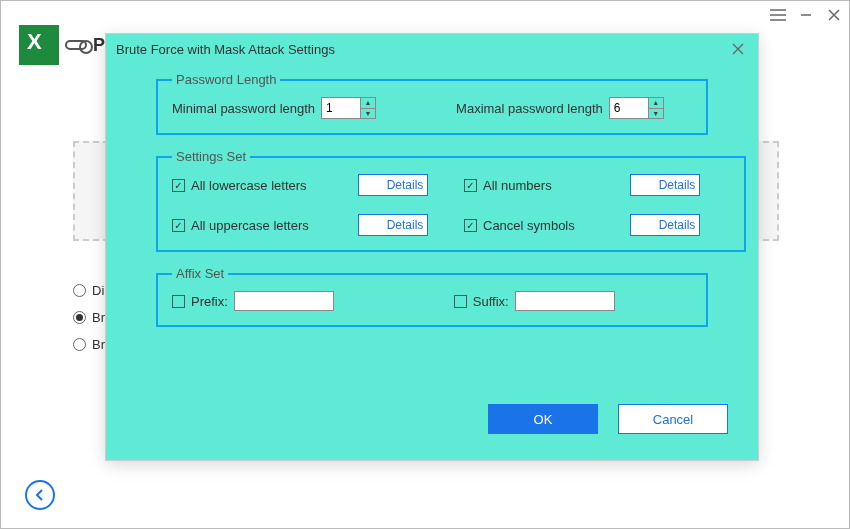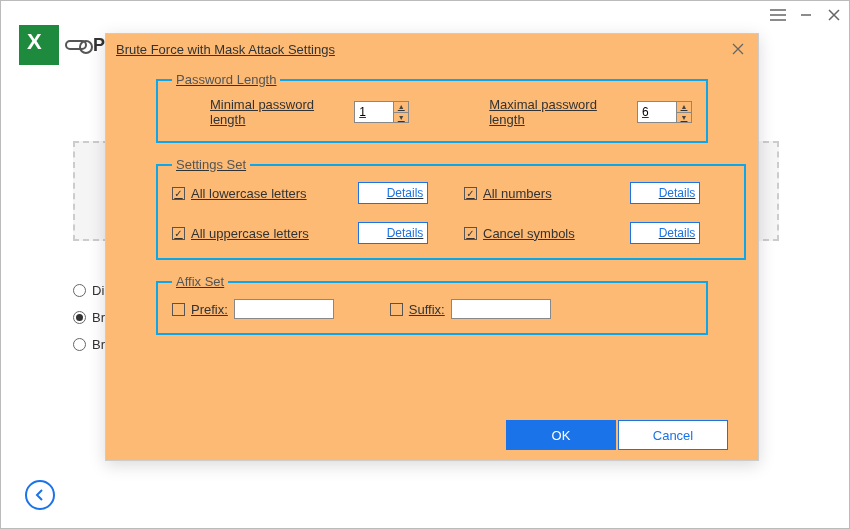--- a/index.html
+++ b/index.html
@@ -95,24 +95,23 @@
     display: flex; align-items: center; justify-content: center;
     color: #1a73e8;
     cursor: pointer;
   }
 
   
   .dialog {
     position: absolute;
     top: 32px; left: 104px;
     width: 654px; height: 428px;
-    background: #fdba74;
+    background: #5eead4;
     border: 1px solid #ccc;
     box-shadow: 0 4px 16px rgba(0,0,0,0.15);
-    text-decoration: underline;
   }
   .dlg-titlebar {
     height: 30px;
     display: flex; align-items: center; justify-content: space-between;
     padding: 0 10px;
     font-size: 13px;
   }
   .dlg-close {
     width: 20px; height: 20px; cursor: pointer;
     display: flex; align-items: center; justify-content: center;
@@ -123,21 +122,21 @@
     margin: 22px 0 16px;
     font-size: 13px;
   }
   fieldset {
     border: 2px solid #0ea5e9;
     margin: 8px 50px 14px;
     padding: 10px 14px 14px;
   }
   legend { padding: 0 4px; color: #555; }
   .len-row {
-    display: flex; align-items: center; gap: 80px; margin-left: 38px;
+    display: flex; align-items: center; gap: 80px;
   }
   .len-item {
     display: flex; align-items: center; gap: 6px;
   }
   .spin {
     display: flex; align-items: stretch;
     border: 1px solid #888; height: 22px;
   }
   .spin input {
     border: none; width: 38px; padding: 0 4px; font-size: 12px; outline: none;
@@ -168,30 +167,30 @@
     width: 70px; height: 22px;
     border: 1px solid #1a73e8;
     color: #1a73e8;
     background: #fff;
     display: flex; align-items: center; justify-content: center;
     cursor: pointer;
     justify-self: start;
     font-size: 12px;
     padding-left: 24px;
   }
-  .affix-row { display: flex; align-items: flex-start; gap: 56px; }
+  .affix-row { display: flex; align-items: flex-start; gap: 120px; }
   .affix-item { display: flex; align-items: center; gap: 6px; }
   .txtfield {
     width: 100px; height: 20px; border: 1px solid #888; outline: none; padding: 0 4px; font-size: 12px;
   }
 
   .dlg-buttons {
     position: absolute;
-    bottom: 10px; right: 30px;
-    display: flex; gap: 2px;
+    bottom: 26px; right: 30px;
+    display: flex; gap: 20px;
   }
   .btn {
     width: 110px; height: 30px;
     display: flex; align-items: center; justify-content: center;
     cursor: pointer; font-size: 13px;
   }
   .btn.primary { background: #1a73e8; color: #fff; }
   .btn.secondary { background: #fff; color: #1a73e8; border: 1px solid #1a73e8; }
 </style>
 </head>

